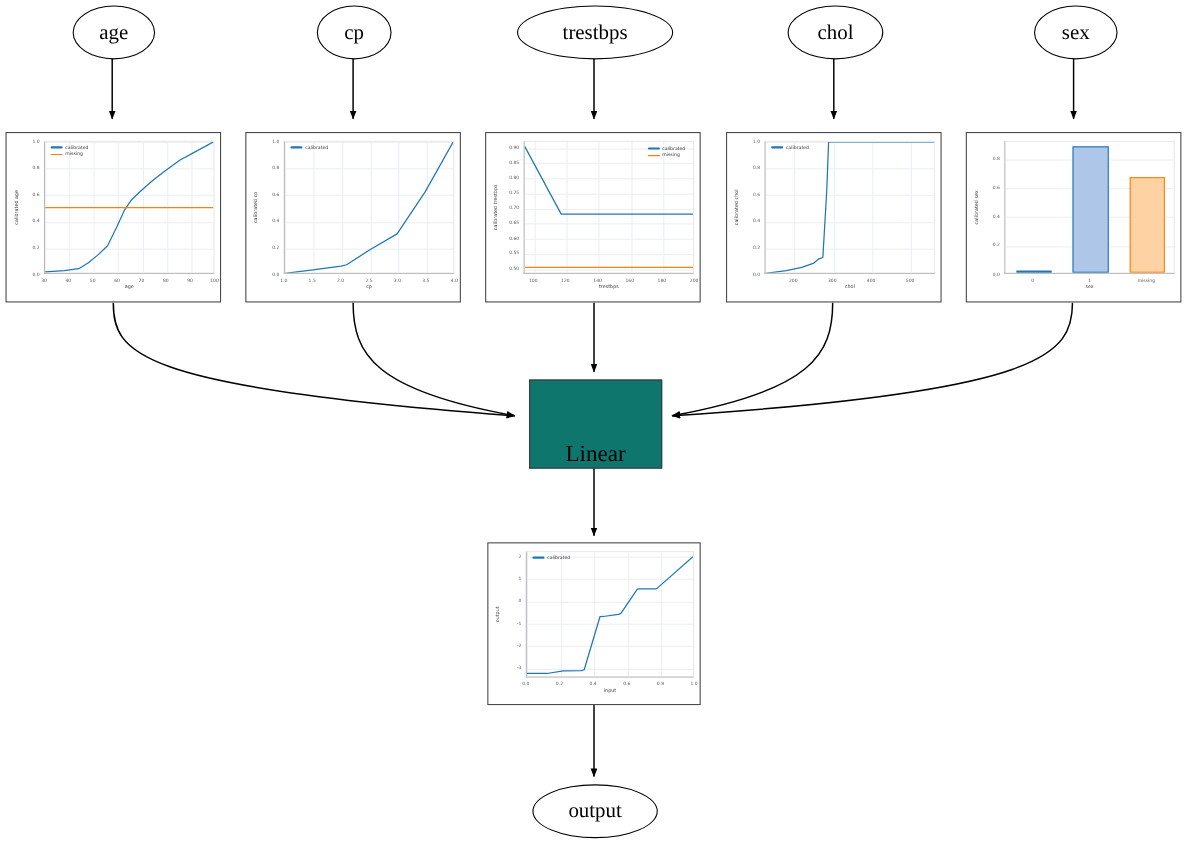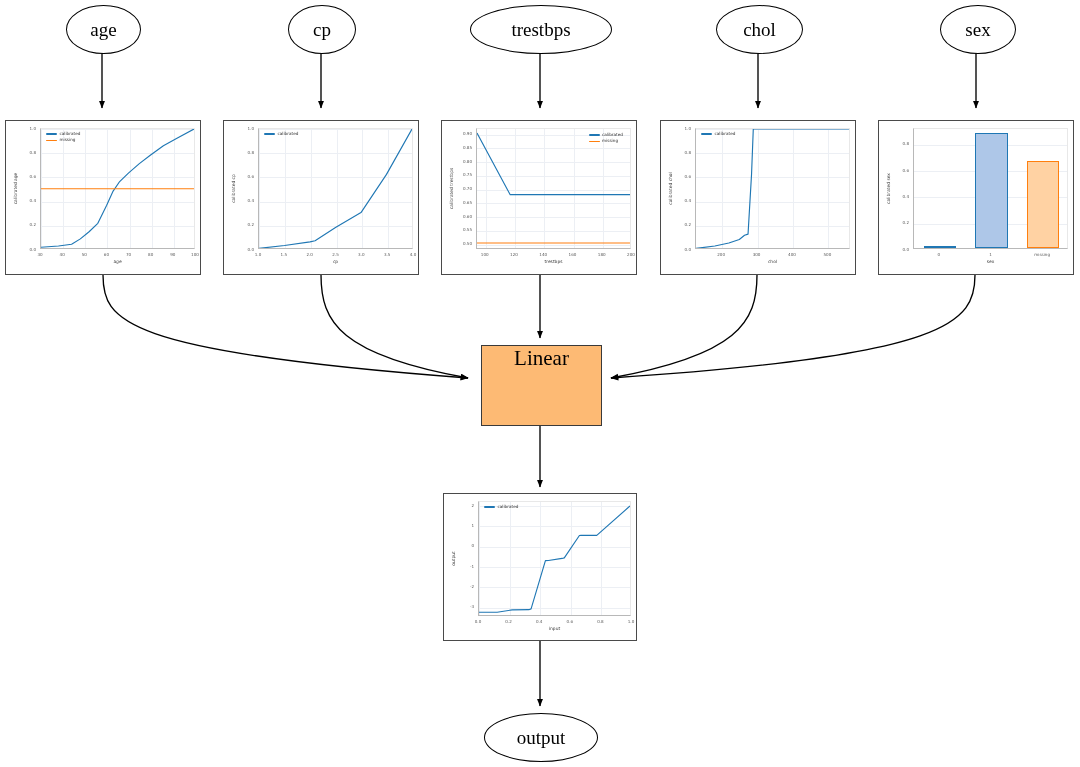--- a/index.html
+++ b/index.html
@@ -7,22 +7,22 @@
   #stage{position:relative;width:1080px;height:574px;}
 
   
   .ellipse-node{
     position:absolute;border:1.3px solid #000;border-radius:50%;
     background:#fff;display:flex;align-items:center;justify-content:center;
     font-family:"Liberation Serif",serif;color:#000;
   }
   .ellipse-node span{line-height:1;}
   .box-node{
-    position:absolute;border:1.4px solid #3a3a3a;background:#fdba74;
-    display:flex;align-items:flex-start;justify-content:center;
+    position:absolute;border:1.4px solid #3a3a3a;background:#0f766e;
+    display:flex;align-items:flex-end;justify-content:center;
     font-family:"Liberation Serif",serif;color:#000;
   }
 
   
   .panel{
     position:absolute;background:#fff;border:1.6px solid #4a4a4a;
     box-sizing:border-box;
   }
   .mpl{position:absolute;inset:0;}
   .plotarea{

